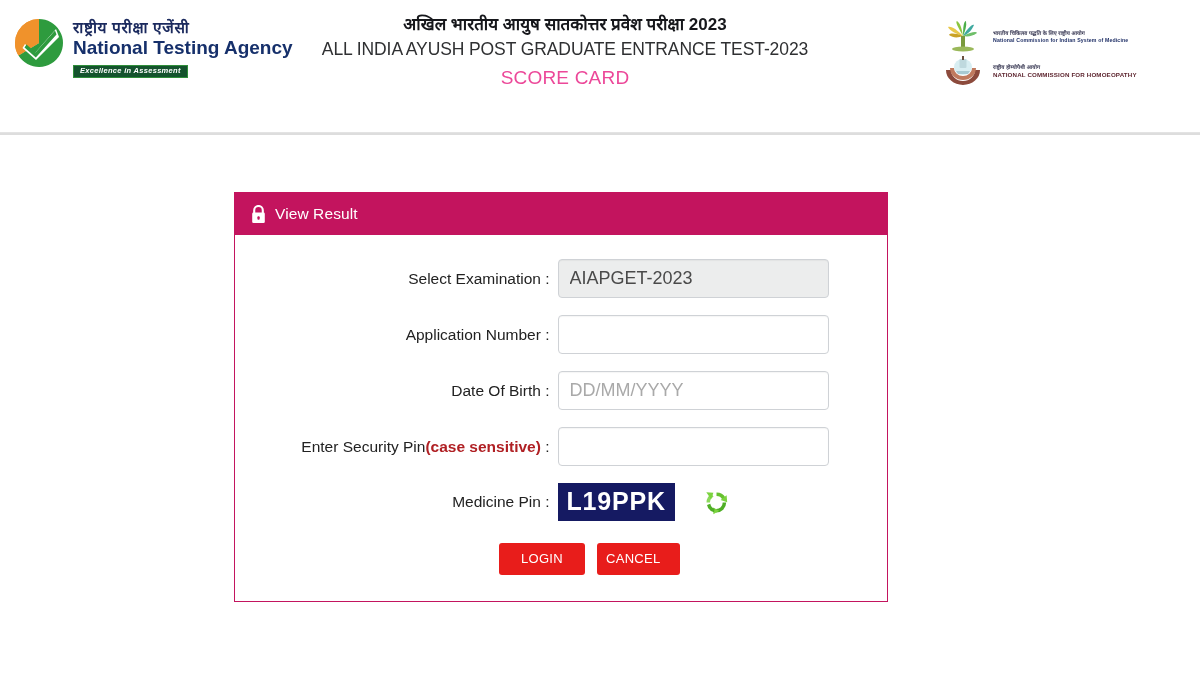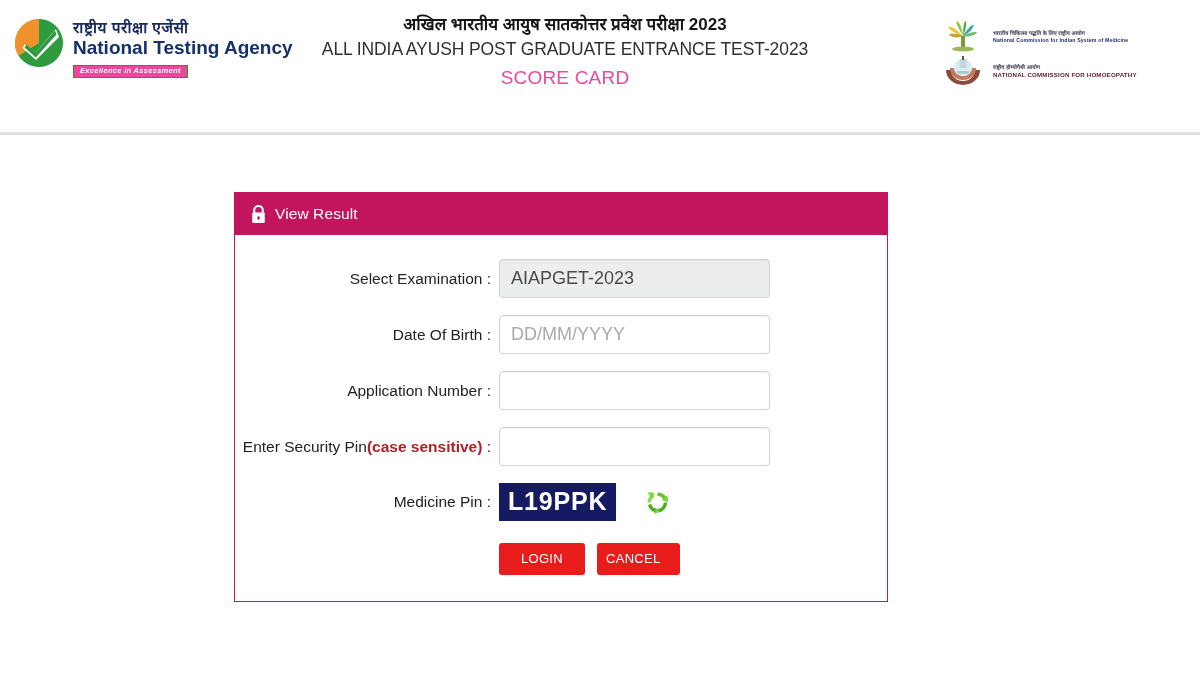--- a/index.html
+++ b/index.html
@@ -41,34 +41,34 @@
   }
   .nta-mark svg { display: block; }
   .nta-words { padding-top: 2px; }
   .nta-hindi {
     font-size: 15.5px;
     font-weight: 700;
     color: #1b2a5e;
     letter-spacing: .6px;
     line-height: 1.05;
     white-space: nowrap;
-    font-family: Liberation Serif, serif;
+    font-family: Liberation Sans, sans-serif;
   }
   .nta-english {
     font-size: 19px;
     font-weight: 700;
     color: #16306b;
     line-height: 1.15;
     margin-top: 1px;
     white-space: nowrap;
   }
   .nta-tagline {
     display: inline-block;
     margin-top: 2px;
-    background: #ec4899;
+    background: #14532d;
     color: #ffffff;
     font-size: 7.5px;
     font-style: italic;
     font-weight: 700;
     letter-spacing: .3px;
     padding: 1px 6px 2px 6px;
     border: 1px solid #2f8f3a;
     line-height: 1.1;
   }
 
@@ -160,20 +160,21 @@
   .panel-body {
     padding: 24px 0 26px 0;
     background: #ffffff;
   }
 
   
   .form-row {
     display: flex;
     align-items: center;
     margin-bottom: 17px;
+    justify-content: center;
   }
   .form-label {
     width: 264px;
     text-align: right;
     padding-right: 8px;
     font-size: 15.5px;
     color: #222222;
     white-space: nowrap;
   }
   .form-label .case-sensitive {
@@ -332,27 +333,27 @@
   </div>
 
   <div class="panel-body">
 
     <div class="form-row">
       <div class="form-label">Select Examination :</div>
       <input class="form-control disabled" type="text" readonly="" value="AIAPGET-2023" style="">
     </div>
 
     <div class="form-row">
+      <div class="form-label">Application Number :</div>
+      <input class="form-control" type="text" value="" style="">
+    </div>
+
+    <div class="form-row">
       <div class="form-label">Date Of Birth :</div>
       <input class="form-control" type="text" placeholder="DD/MM/YYYY" style="">
-    </div>
-
-    <div class="form-row">
-      <div class="form-label">Application Number :</div>
-      <input class="form-control" type="text" value="" style="">
     </div>
 
     <div class="form-row">
       <div class="form-label"><span>Enter Security Pin</span><span class="case-sensitive">(case sensitive)</span><span> :</span></div>
       <input class="form-control" type="text" value="" style="">
     </div>
 
     <div class="form-row captcha-row">
       <div class="form-label">Medicine Pin :</div>
       <div class="captcha-wrap">

